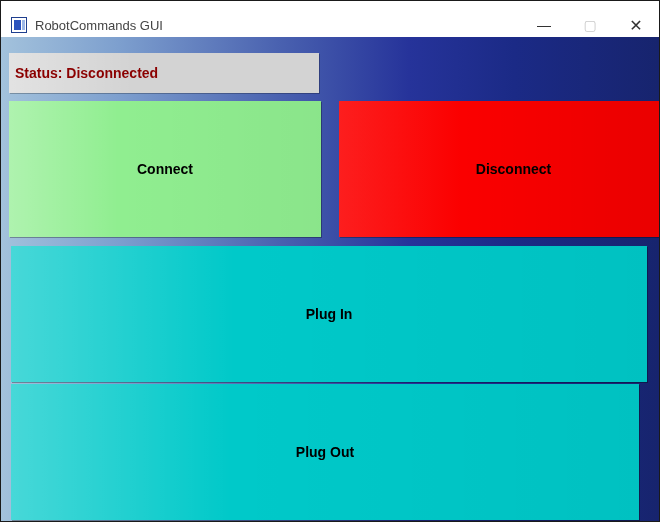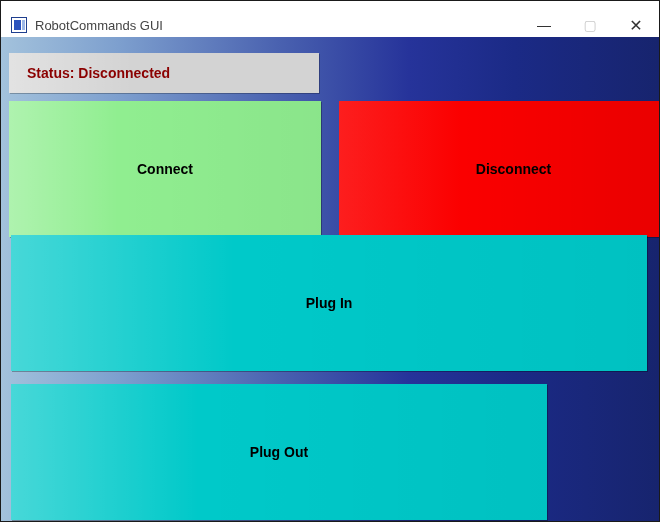--- a/index.html
+++ b/index.html
@@ -91,40 +91,40 @@
     position: absolute;
     left: 8px; top: 16px;
     width: 310px; height: 40px;
     background-color: #d3d3d3;
     background-image: linear-gradient(to right, rgba(255,255,255,0.35), rgba(255,255,255,0) 40%);
     color: #8b0000;
     font-weight: bold;
     font-size: 14px;
     display: flex;
     align-items: center;
-    padding-left: 18px;
+    padding-left: 6px;
     box-shadow: 1px 1px 0 rgba(0,0,0,0.25);
   }
 
   .btn {
     position: absolute;
     border: none;
     font-family: Liberation Sans, sans-serif;
     font-weight: bold;
     font-size: 14px;
     color: #000000;
     cursor: pointer;
     box-shadow: 1px 1px 0 rgba(0,0,0,0.3);
     background-image: linear-gradient(to right, rgba(255,255,255,0.28), rgba(255,255,255,0) 35%, rgba(0,0,0,0.04) 100%);
   }
   .btn.connect    { left: 8px;   top: 64px;  width: 312px; height: 136px; background-color: #90ee90; }
   .btn.disconnect { left: 338px; top: 64px;  width: 349px; height: 136px; background-color: #fb0000;
                     background-image: linear-gradient(to right, rgba(255,60,60,0.5), rgba(255,255,255,0) 35%, rgba(0,0,0,0.08) 100%); }
-  .btn.plugin     { left: 10px;  top: 198px; width: 636px; height: 136px; background-color: #00c9c9; }
-  .btn.plugout    { left: 10px;  top: 347px; width: 536px; height: 136px; background-color: #00c9c9; }
+  .btn.plugin     { left: 10px;  top: 209px; width: 636px; height: 136px; background-color: #00c9c9; }
+  .btn.plugout    { left: 10px;  top: 347px; width: 628px; height: 136px; background-color: #00c9c9; }
 </style>
 </head>
 <body>
 
 <div class="window">
 
   <div class="titlebar">
     <div class="title-left">
       <span class="app-icon"></span>
       <span class="title-text">RobotCommands GUI</span>

